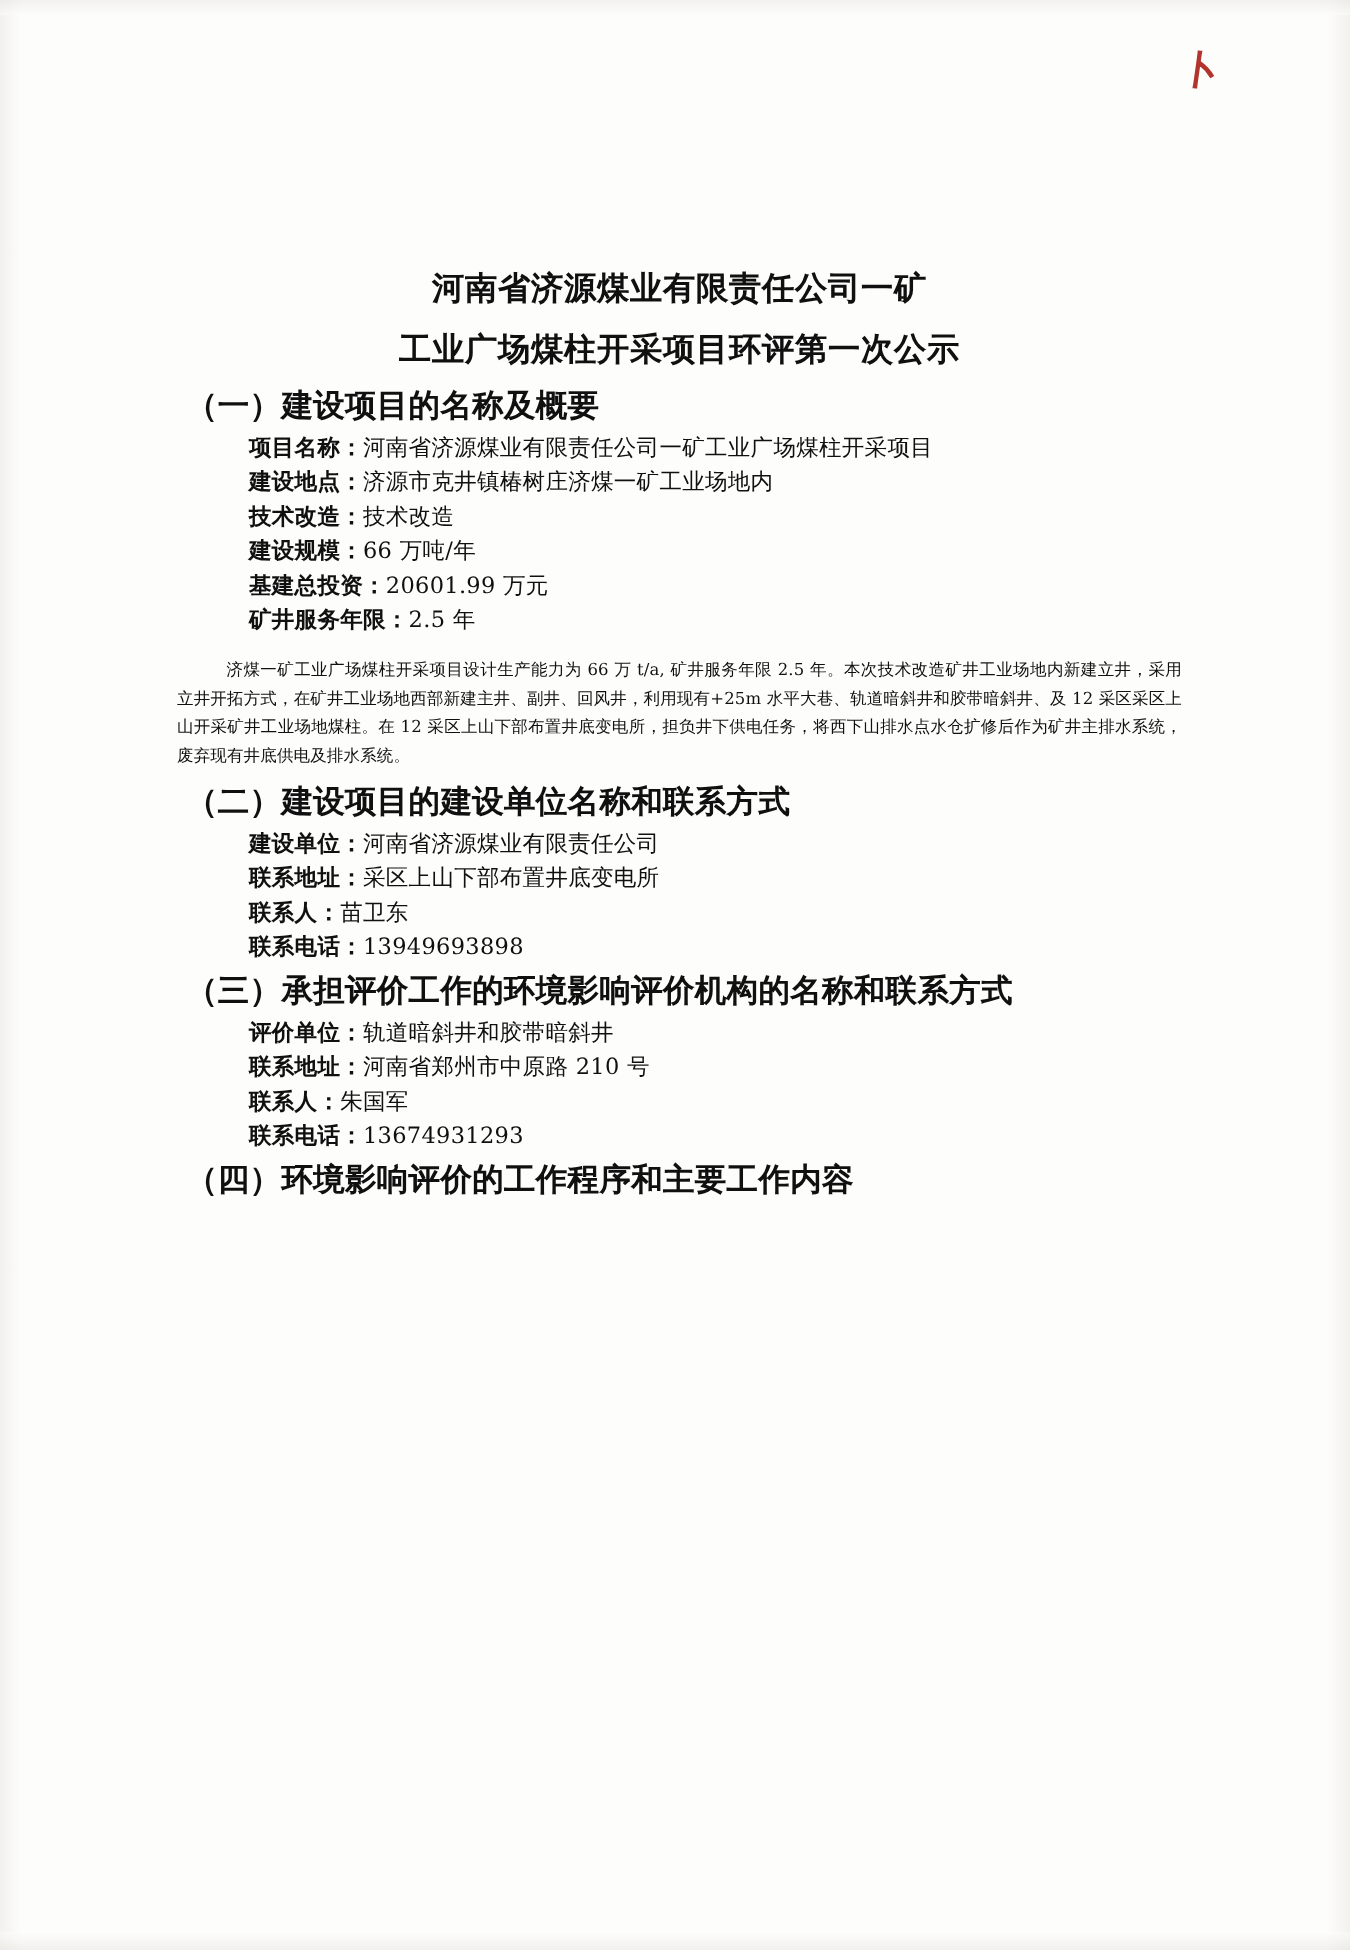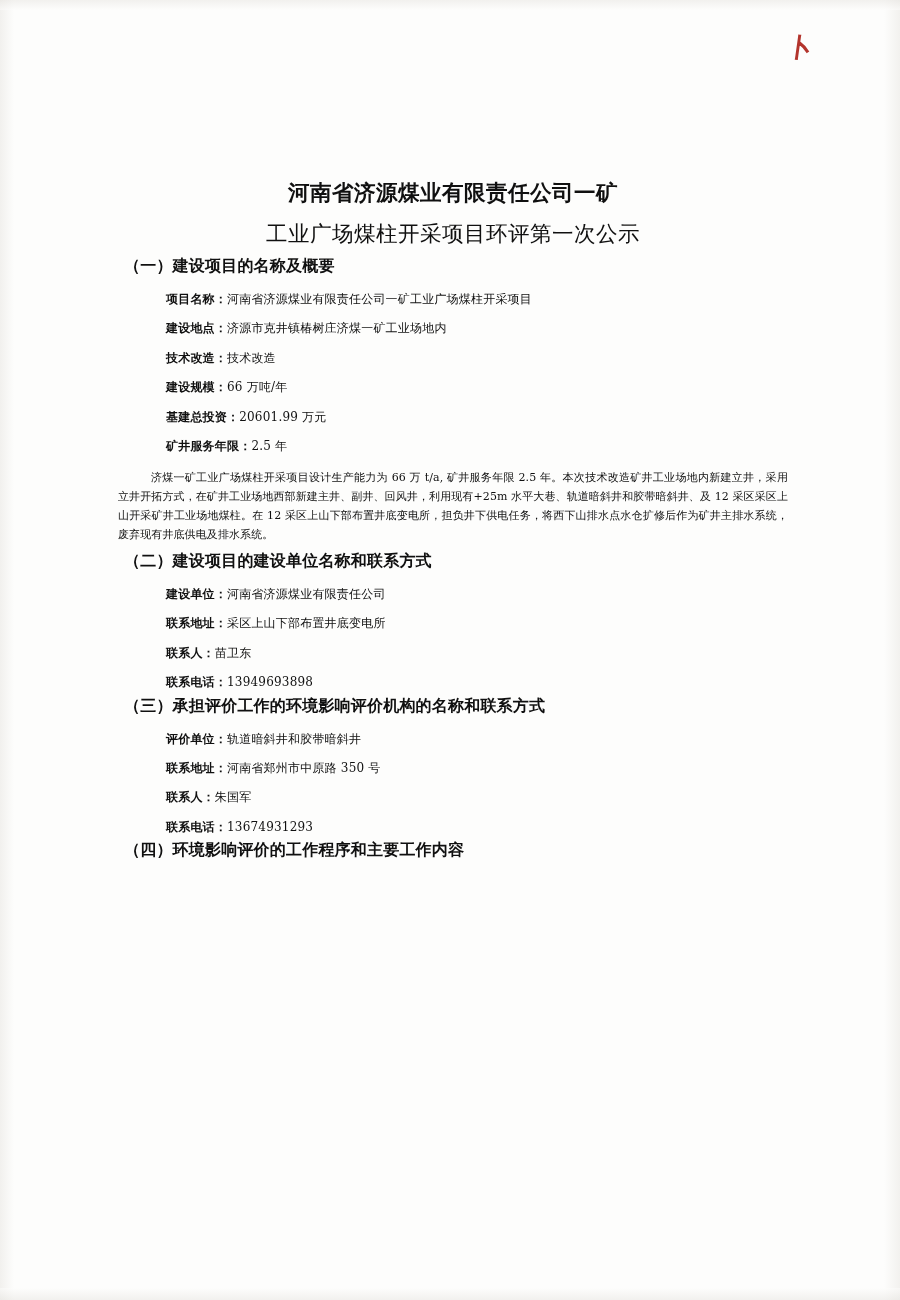--- a/index.html
+++ b/index.html
@@ -79,37 +79,37 @@
     font-size: 21.5px;
     font-weight: 700;
     text-align: center;
     letter-spacing: 0.5px;
     line-height: 1.0;
   }
   .title-line2 {
     display: block;
     margin-top: 19px;
     font-size: 21.5px;
-    font-weight: 400;
+    font-weight: 700;
     text-align: center;
     letter-spacing: 0.5px;
   }
 
   .section-heading {
-    font-size: 16px;
+    font-size: 21px;
     font-weight: 700;
     margin-top: 6px;
     margin-bottom: 0;
     text-indent: 6px;
     letter-spacing: 0.2px;
   }
 
   .field-line {
-    font-size: 12px;
-    margin-top: 15px;
+    font-size: 15px;
+    margin-top: 5px;
     padding-left: 48px;
     letter-spacing: 0.2px;
     line-height: 1.2;
   }
   .field-line .label {
     font-weight: 700;
   }
   .field-line .value {
     font-weight: 400;
   }
@@ -180,21 +180,21 @@
     <div class="field-line">
       <span class="label">联系电话：</span><span class="value">13949693898</span>
     </div>
 
     <div class="section-heading">（三）承担评价工作的环境影响评价机构的名称和联系方式</div>
 
     <div class="field-line">
       <span class="label">评价单位：</span><span class="value">轨道暗斜井和胶带暗斜井</span>
     </div>
     <div class="field-line">
-      <span class="label">联系地址：</span><span class="value">河南省郑州市中原路 350 号</span>
+      <span class="label">联系地址：</span><span class="value">河南省郑州市中原路 210 号</span>
     </div>
     <div class="field-line">
       <span class="label">联系人：</span><span class="value">朱国军</span>
     </div>
     <div class="field-line">
       <span class="label">联系电话：</span><span class="value">13674931293</span>
     </div>
 
     <div class="section-heading">（四）环境影响评价的工作程序和主要工作内容</div>
 

